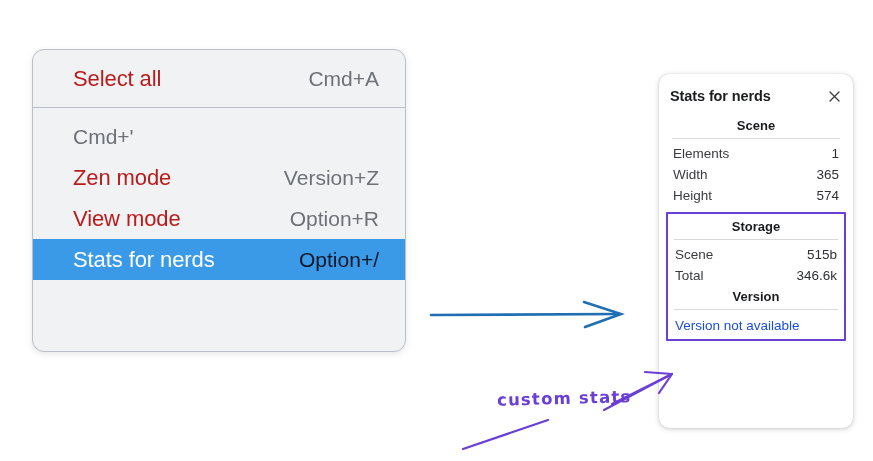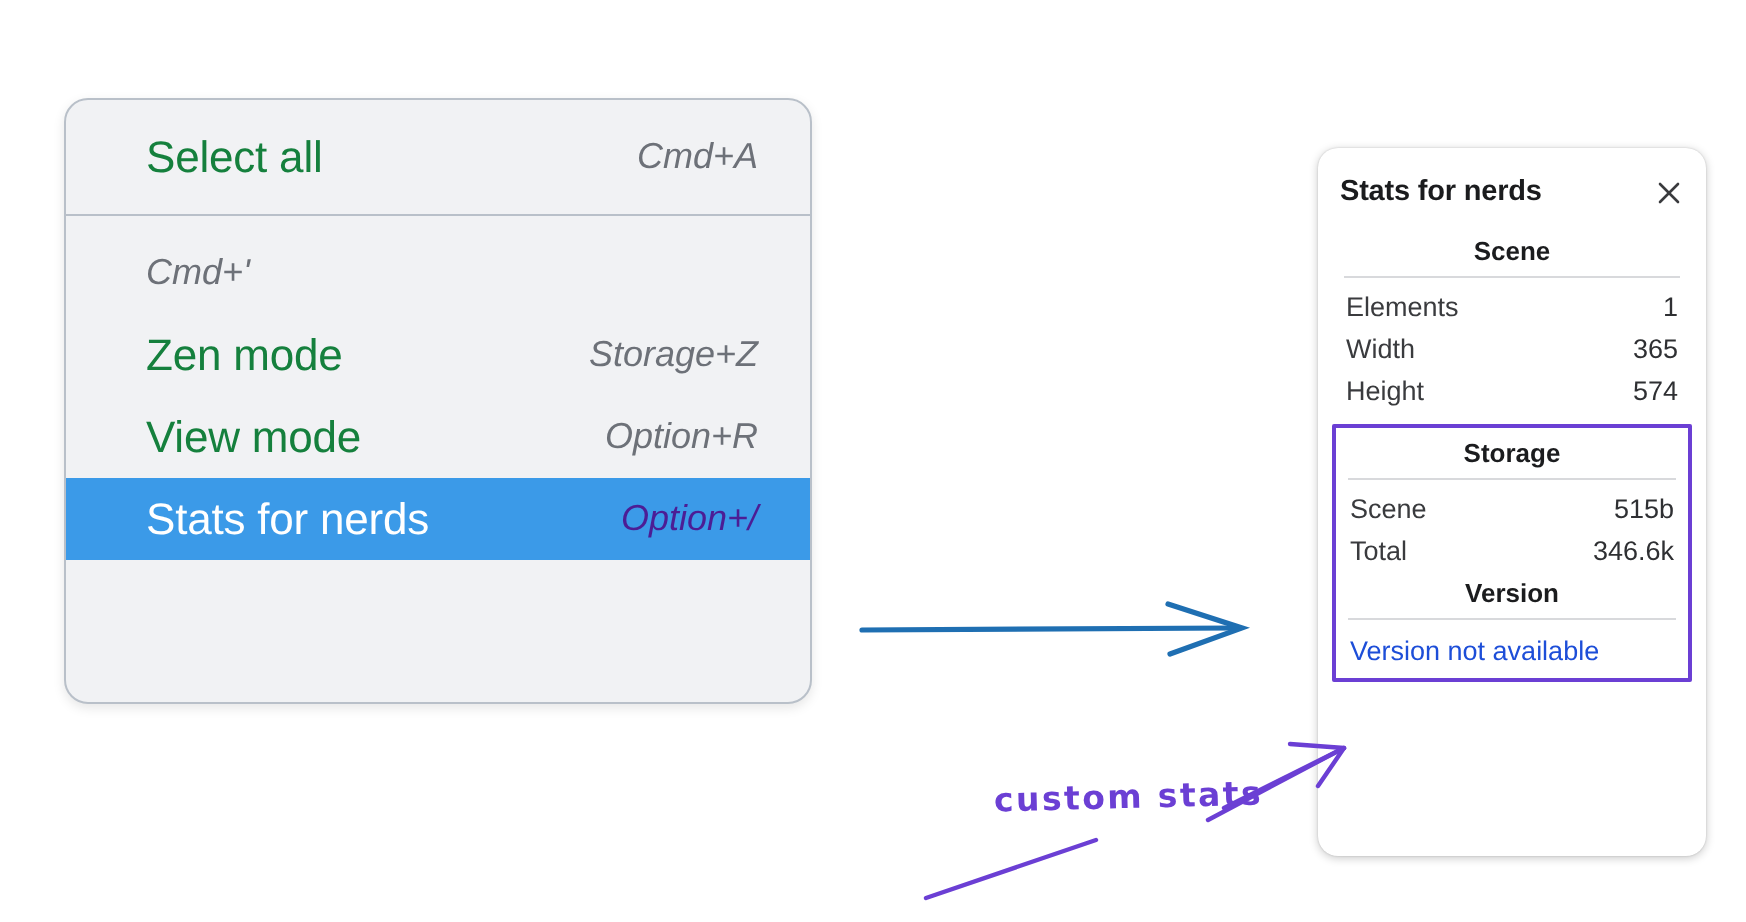--- a/index.html
+++ b/index.html
@@ -43,36 +43,35 @@
     display: flex;
     align-items: center;
     justify-content: space-between;
     height: 41px;
     padding: 0 26px 0 40px;
     box-sizing: border-box;
     cursor: default;
   }
   .menu-item .label {
     font-size: 22px;
-    color: #15803d;
+    color: #b91c1c;
     letter-spacing: -0.1px;
   }
   .menu-item .shortcut {
-    font-size: 18px;
+    font-size: 21px;
     color: #6d7178;
-    font-style: italic;
   }
   .menu-item.selected {
     background: #3b9ae8;
   }
   .menu-item.selected .label {
     color: #ffffff;
   }
   .menu-item.selected .shortcut {
-    color: #4c1d95;
+    color: #0f172a;
   }
 
   
   #stats-panel {
     position: absolute;
     left: 659px;
     top: 74px;
     width: 194px;
     height: 354px;
     background: #ffffff;
@@ -174,21 +173,21 @@
         <span class="shortcut">Cmd+A</span>
       </div>
     </div>
 
     <div class="menu-group">
       <div class="menu-item">
         <span class="shortcut">Cmd+'</span>
       </div>
       <div class="menu-item">
         <span class="label">Zen mode</span>
-        <span class="shortcut">Storage+Z</span>
+        <span class="shortcut">Version+Z</span>
       </div>
       <div class="menu-item">
         <span class="label">View mode</span>
         <span class="shortcut">Option+R</span>
       </div>
       <div class="menu-item selected">
         <span class="label">Stats for nerds</span>
         <span class="shortcut">Option+/</span>
       </div>
     </div>

